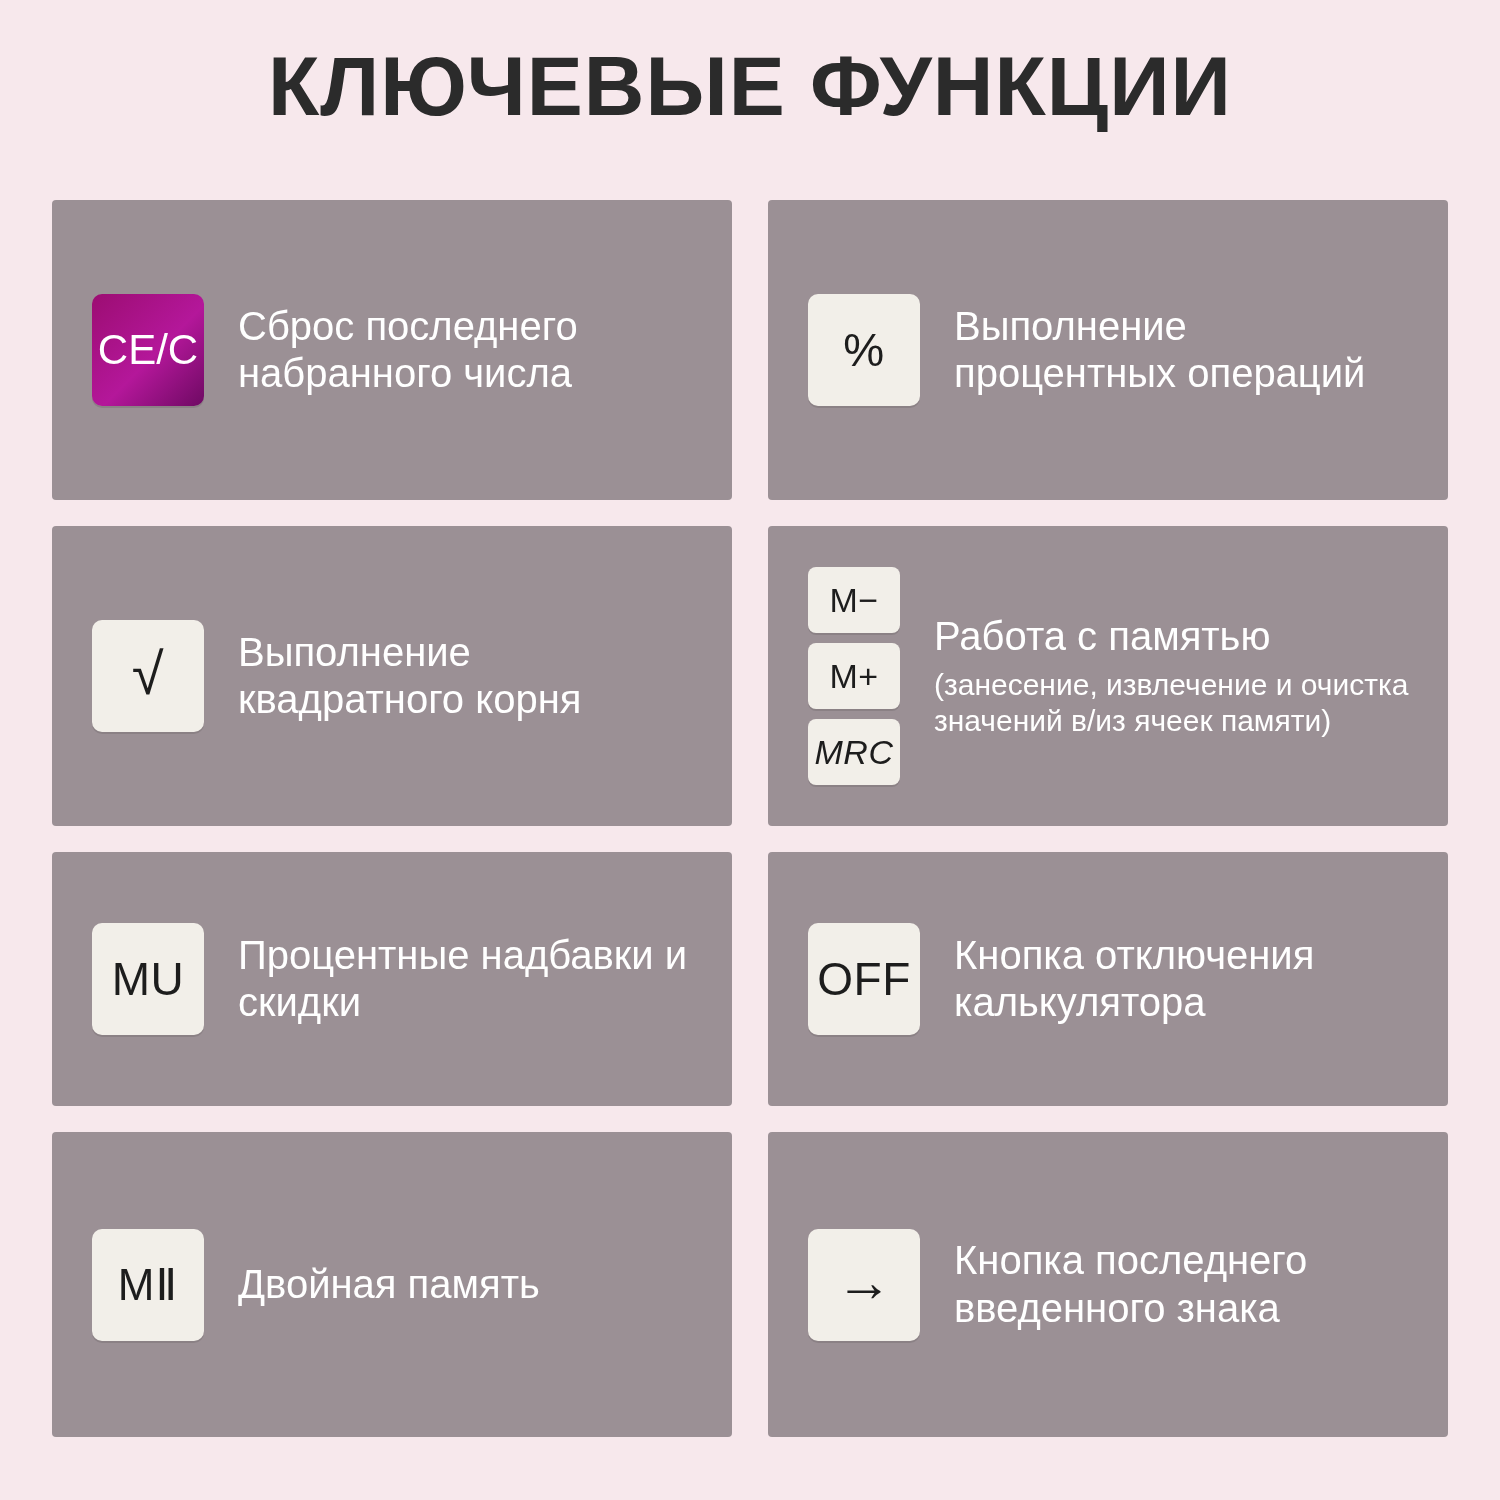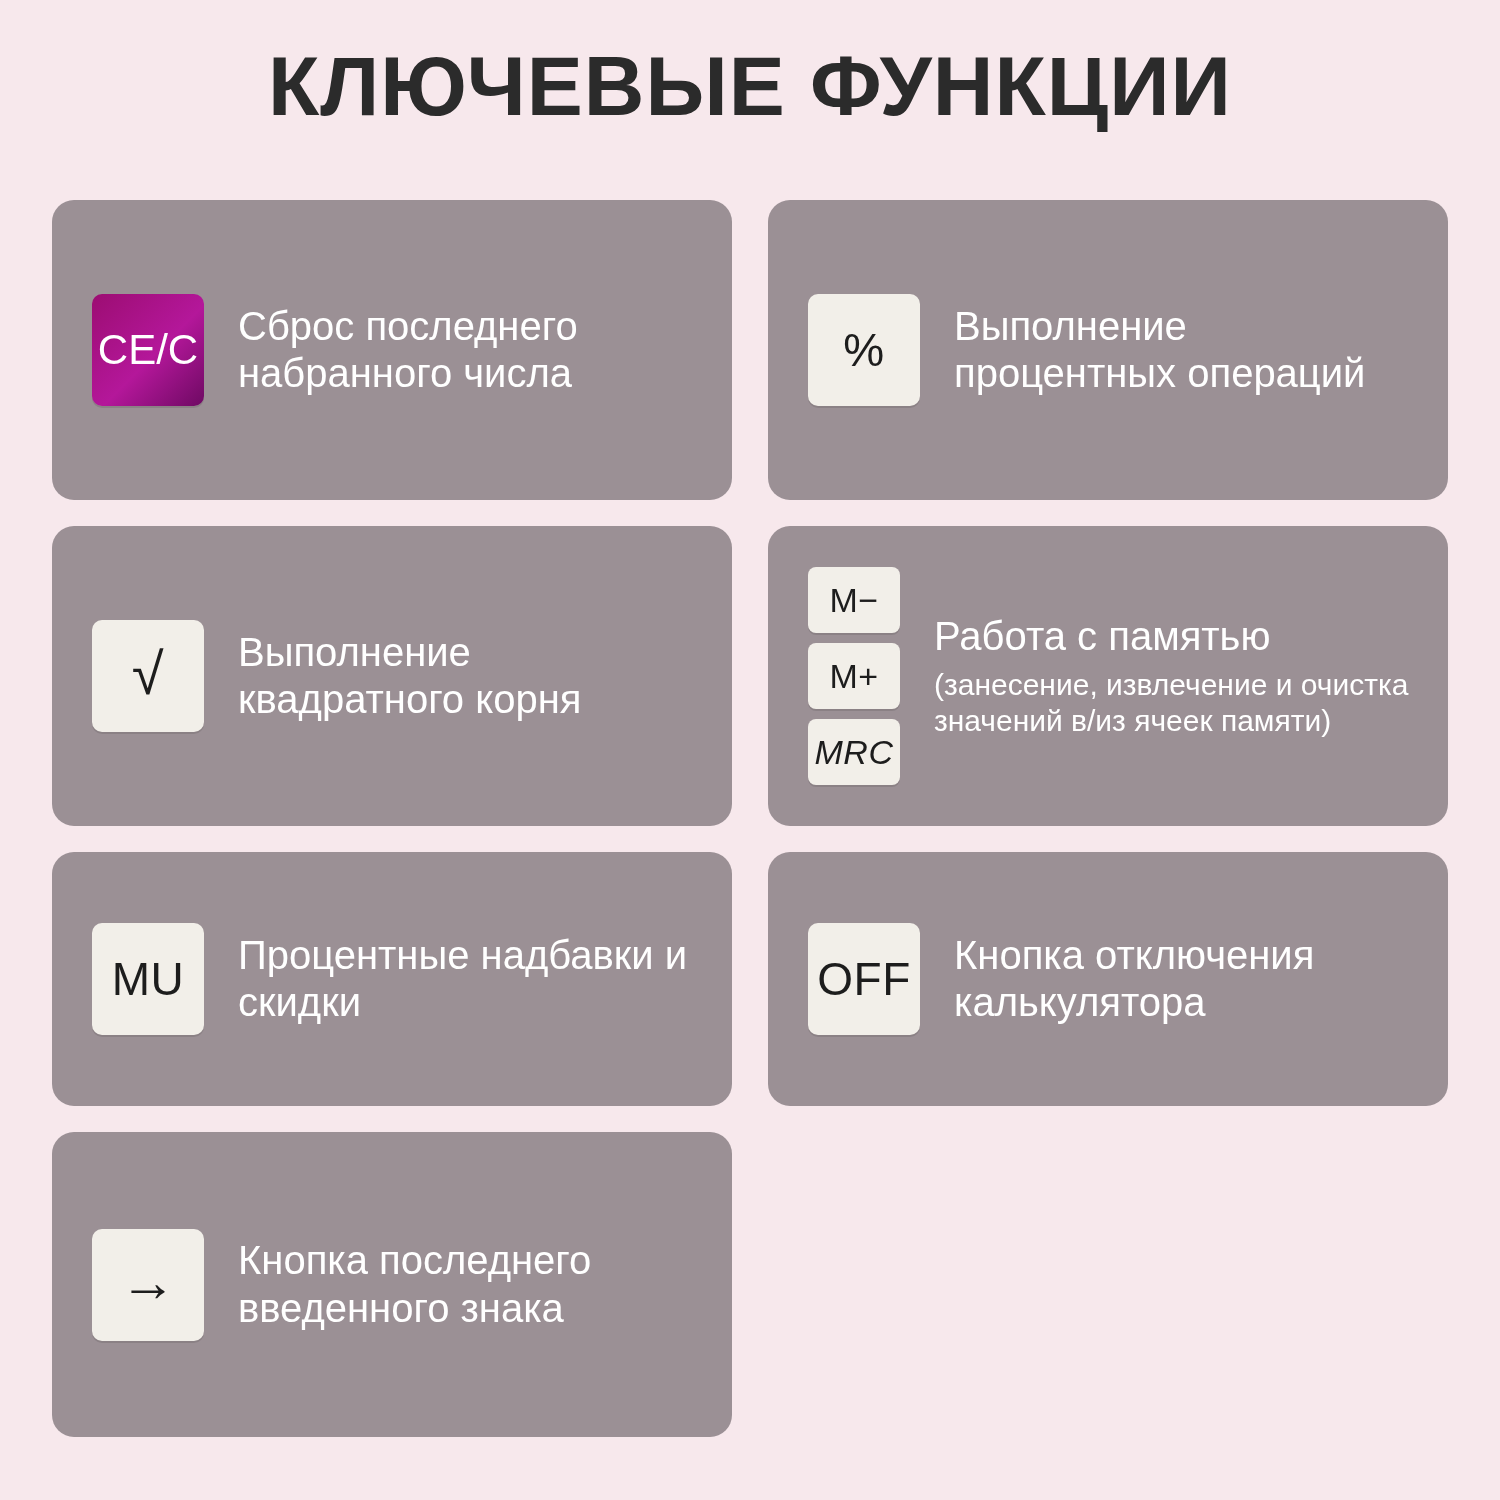--- a/index.html
+++ b/index.html
@@ -34,21 +34,21 @@
     left: 52px;
     top: 200px;
     width: 1396px;
     display: grid;
     grid-template-columns: 680px 680px;
     grid-column-gap: 36px;
     grid-row-gap: 26px;
   }
   .card {
     background: #9b9095;
-    border-radius: 22px;
+    border-radius: 4px;
     display: flex;
     align-items: center;
     padding: 0 30px 0 40px;
     box-sizing: border-box;
   }
   .card.h1 { height: 300px; }
   .card.h2 { height: 300px; }
   .card.h3 { height: 254px; }
   .card.h4 { height: 305px; }
 
@@ -171,20 +171,28 @@
       <div class="desc">Процентные надбавки и скидки</div>
     </div>
 
     <div class="card h3">
       <div class="key-wrap">
         <div class="key">OFF</div>
       </div>
       <div class="desc">Кнопка отключения калькулятора</div>
     </div>
 
+    <div class="card h4">
+      <div class="key-wrap">
+        <div class="key">
+          <span class="mii">MⅡ</span>
+        </div>
+      </div>
+      <div class="desc">Двойная память</div>
+    </div>
 
     <div class="card h4">
       <div class="key-wrap">
         <div class="key">
           <span class="arrow">→</span>
         </div>
       </div>
       <div class="desc">Кнопка последнего введенного знака</div>
     </div>
 

